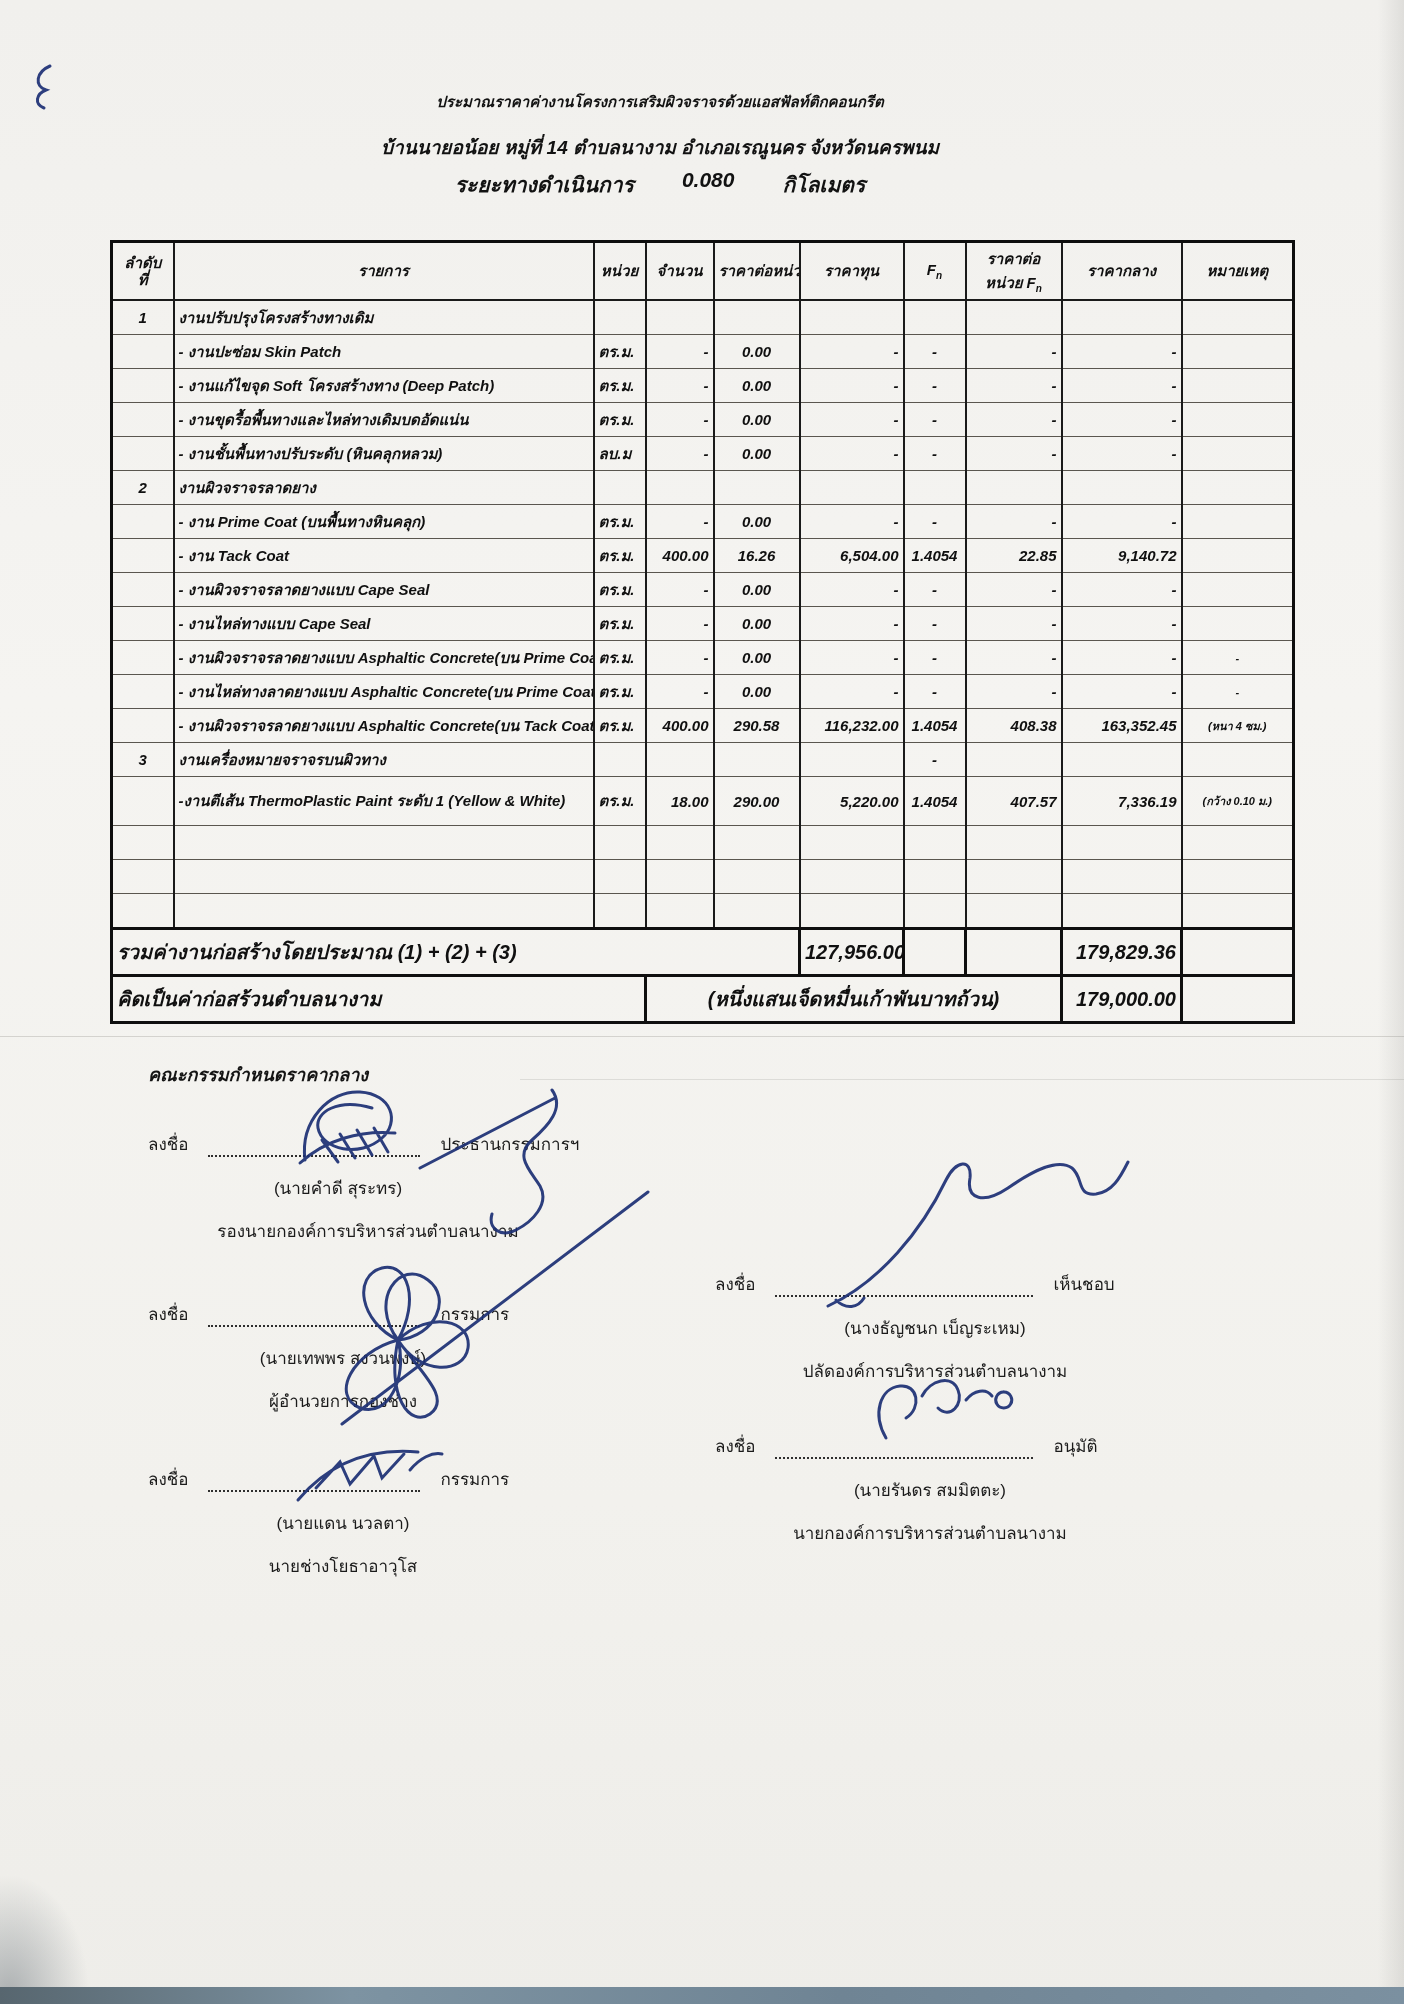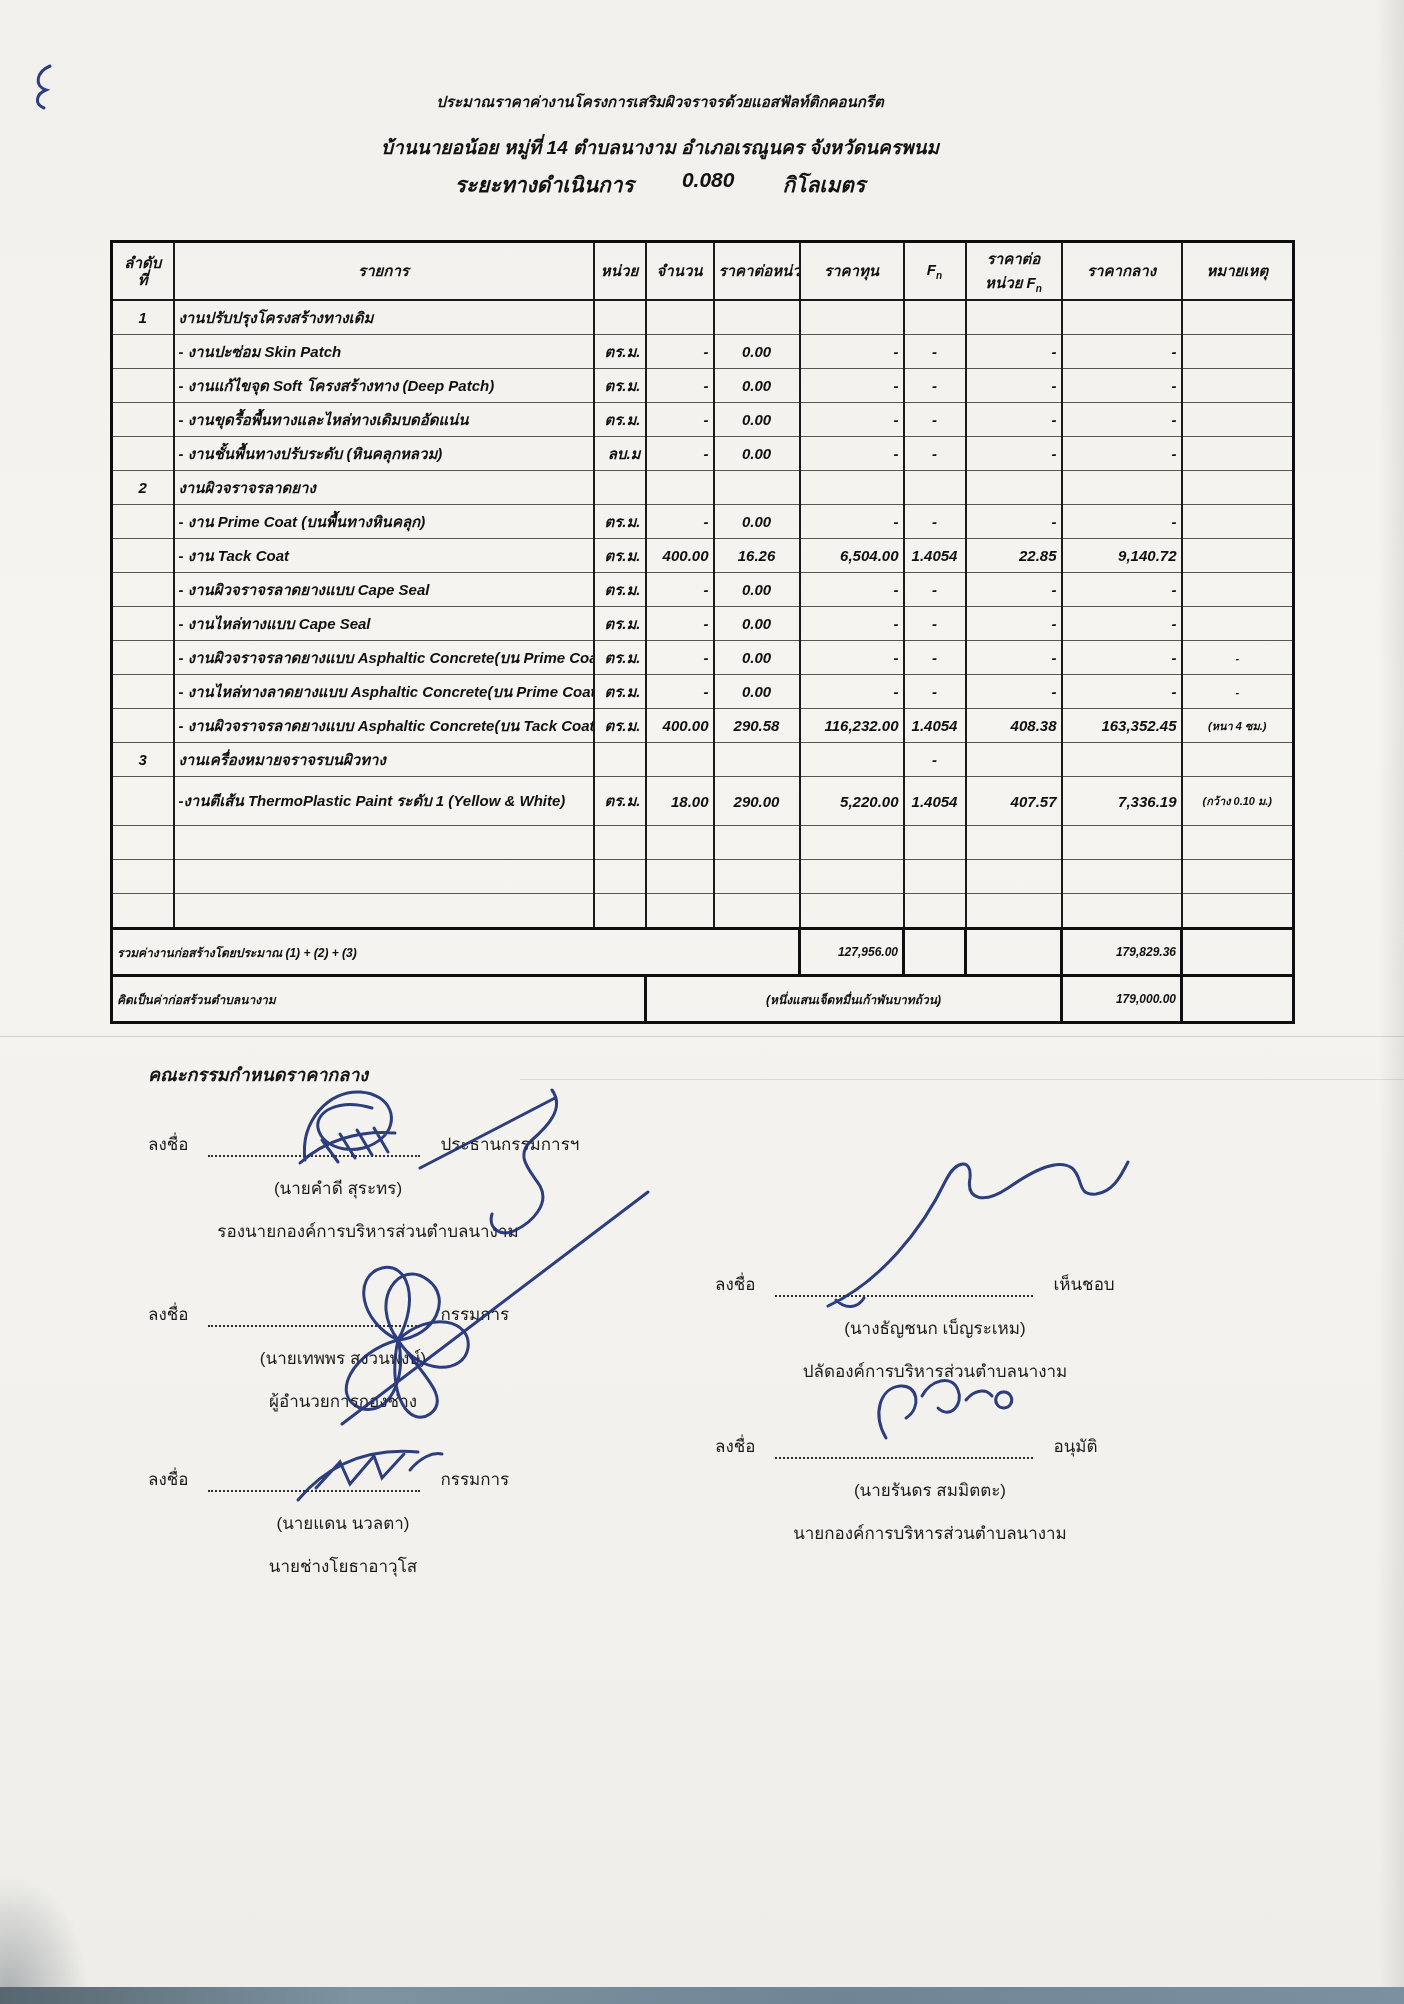--- a/index.html
+++ b/index.html
@@ -20,25 +20,25 @@
     font-style:italic; font-weight:bold; font-size:15px; color:#101010;
     border:3px solid #0d0d0d;
   }
   .estimate th, .estimate td { border:2px solid #1a1a1a; padding:0 4px; overflow:hidden; white-space:nowrap; }
   .estimate thead th { height:56px; font-size:15px; text-align:center; vertical-align:middle; }
   th.h-no { white-space:pre-line; line-height:1.15; }
   .estimate sub { font-size:10px; font-weight:bold; }
   .estimate tbody.rows td { height:33px; border-top:1px solid #5a564f; border-bottom:1px solid #5a564f; }
   .estimate tbody.rows tr.tall td { height:48px; }
   .c-no{text-align:center;} .c-item{text-align:left;padding-left:6px;}
-  .c-unit{text-align:right;} .c-qty{text-align:right;padding-right:12px;}
+  .c-unit{text-align:left;} .c-qty{text-align:right;padding-right:12px;}
   .c-price{text-align:center;} .c-cost{text-align:right;padding-right:8px;}
   .c-f{text-align:center;} .c-pricef{text-align:right;padding-right:10px;}
   .c-middle{text-align:right;padding-right:6px;} .c-remark{text-align:center;font-size:11px;padding:0 1px;}
-  .estimate tbody.summary td { height:44px; border:3px solid #0f0f0f; font-size:12px; }
+  .estimate tbody.summary td { height:44px; border:3px solid #0f0f0f; font-size:20px; }
   .sum-label { text-align:left; padding-left:34px; }
   .sum-words { text-align:center; }
   .sum-num   { text-align:right; padding-right:10px; }
   
   .sig-heading { position:absolute; left:148px; top:1060px; font-size:18px; font-weight:bold; font-style:italic; color:#141414; }
   .sig-block { position:absolute; font-size:17px; color:#1b1b1b; }
   .sig-line { display:flex; align-items:flex-end; gap:20px; }
   .dots { display:inline-block; height:15px; border-bottom:2px dotted #2e2e2e; }
   .sig-name { margin-top:17px; text-align:center; }
   .sig-pos  { margin-top:16px; text-align:center; }

